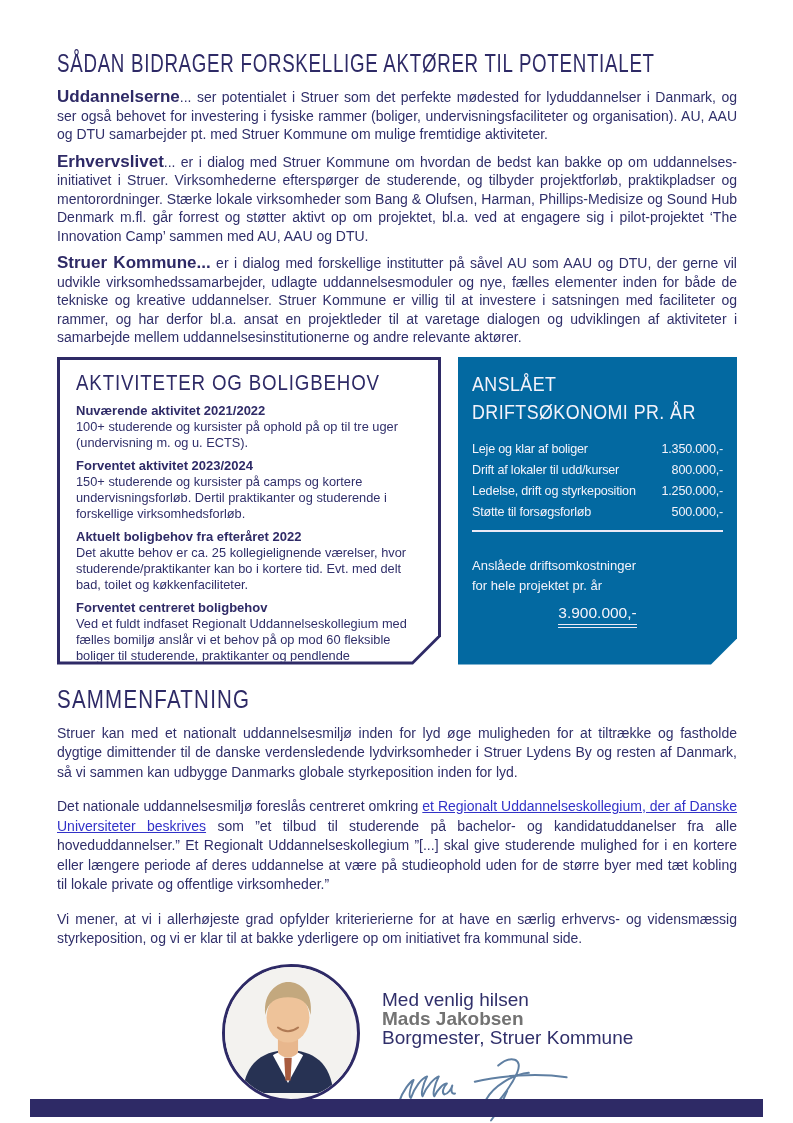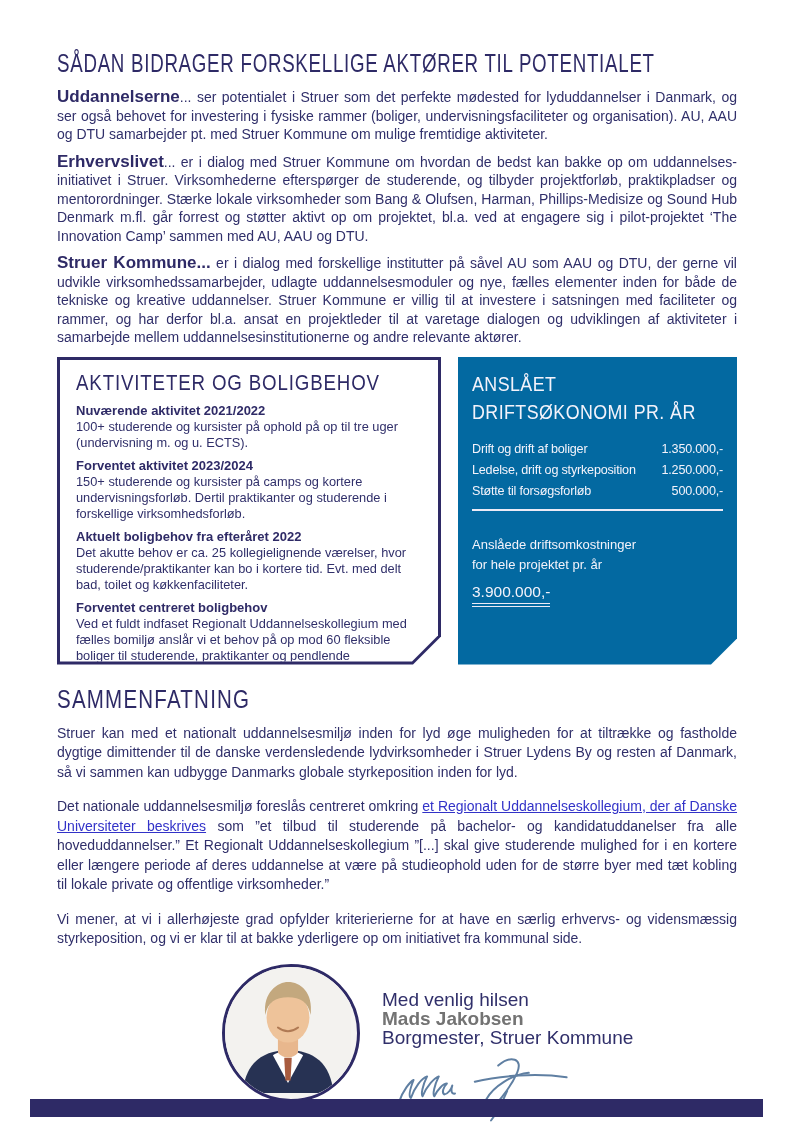--- a/index.html
+++ b/index.html
@@ -42,21 +42,21 @@
   .ecobox {
     position:relative; width:279px; min-height:308px; background:#0369a1; color:#f4f3fb;
     clip-path:polygon(0 0,100% 0,100% calc(100% - 26px),calc(100% - 26px) 100%,0 100%);
     padding:14px 14px 10px 14px; box-sizing:border-box;
   }
   .eco-title { line-height:26px; margin-bottom:12px; }
   .eco-title .h-condensed { color:#f4f3fb; font-size:21px; letter-spacing:.5px; transform:scaleX(.85); }
   .eco-row { display:flex; justify-content:space-between; font-size:12.6px; line-height:21px; letter-spacing:-.2px; white-space:nowrap; }
   .eco-rule { height:2px; background:#eceaf6; margin:7px 0 24px 0; }
   .eco-total-label { font-size:13px; line-height:20px; }
-  .eco-total-value { text-align:left; margin-top:8px; font-size:15.5px; }
+  .eco-total-value { text-align:center; margin-top:8px; font-size:15.5px; }
   .dbl { border-bottom:4px double #eceaf6; padding-bottom:3px; }
 
   .h2-wrap { margin:20px 0 12px 0; height:27px; }
   .h2 { font-size:25px; letter-spacing:1.5px; transform:scaleX(.82); }
   .sum { line-height:19.5px; margin-bottom:15px; }
 
   .doclink { color:#3232c8; text-decoration:underline; cursor:pointer; }
 
   .sig-row { display:flex; margin:2px 0 0 165px; }
   .photo {
@@ -110,22 +110,26 @@
           </div>
         </div>
       </div>
 
       <div class="ecobox">
         <div class="eco-title">
           <span class="h-condensed">ANSLÅET</span><br>
           <span class="h-condensed">DRIFTSØKONOMI PR. ÅR</span>
         </div>
         <div class="eco-row">
-          <span>Drift og drift af boliger</span>
+          <span>Leje og klar af boliger</span>
           <span>1.350.000,-</span>
+        </div>
+        <div class="eco-row">
+          <span>Drift af lokaler til udd/kurser</span>
+          <span>800.000,-</span>
         </div>
         <div class="eco-row">
           <span>Ledelse, drift og styrkeposition</span>
           <span>1.250.000,-</span>
         </div>
         <div class="eco-row">
           <span>Støtte til forsøgsforløb</span>
           <span>500.000,-</span>
         </div>
         <div class="eco-rule"></div>

